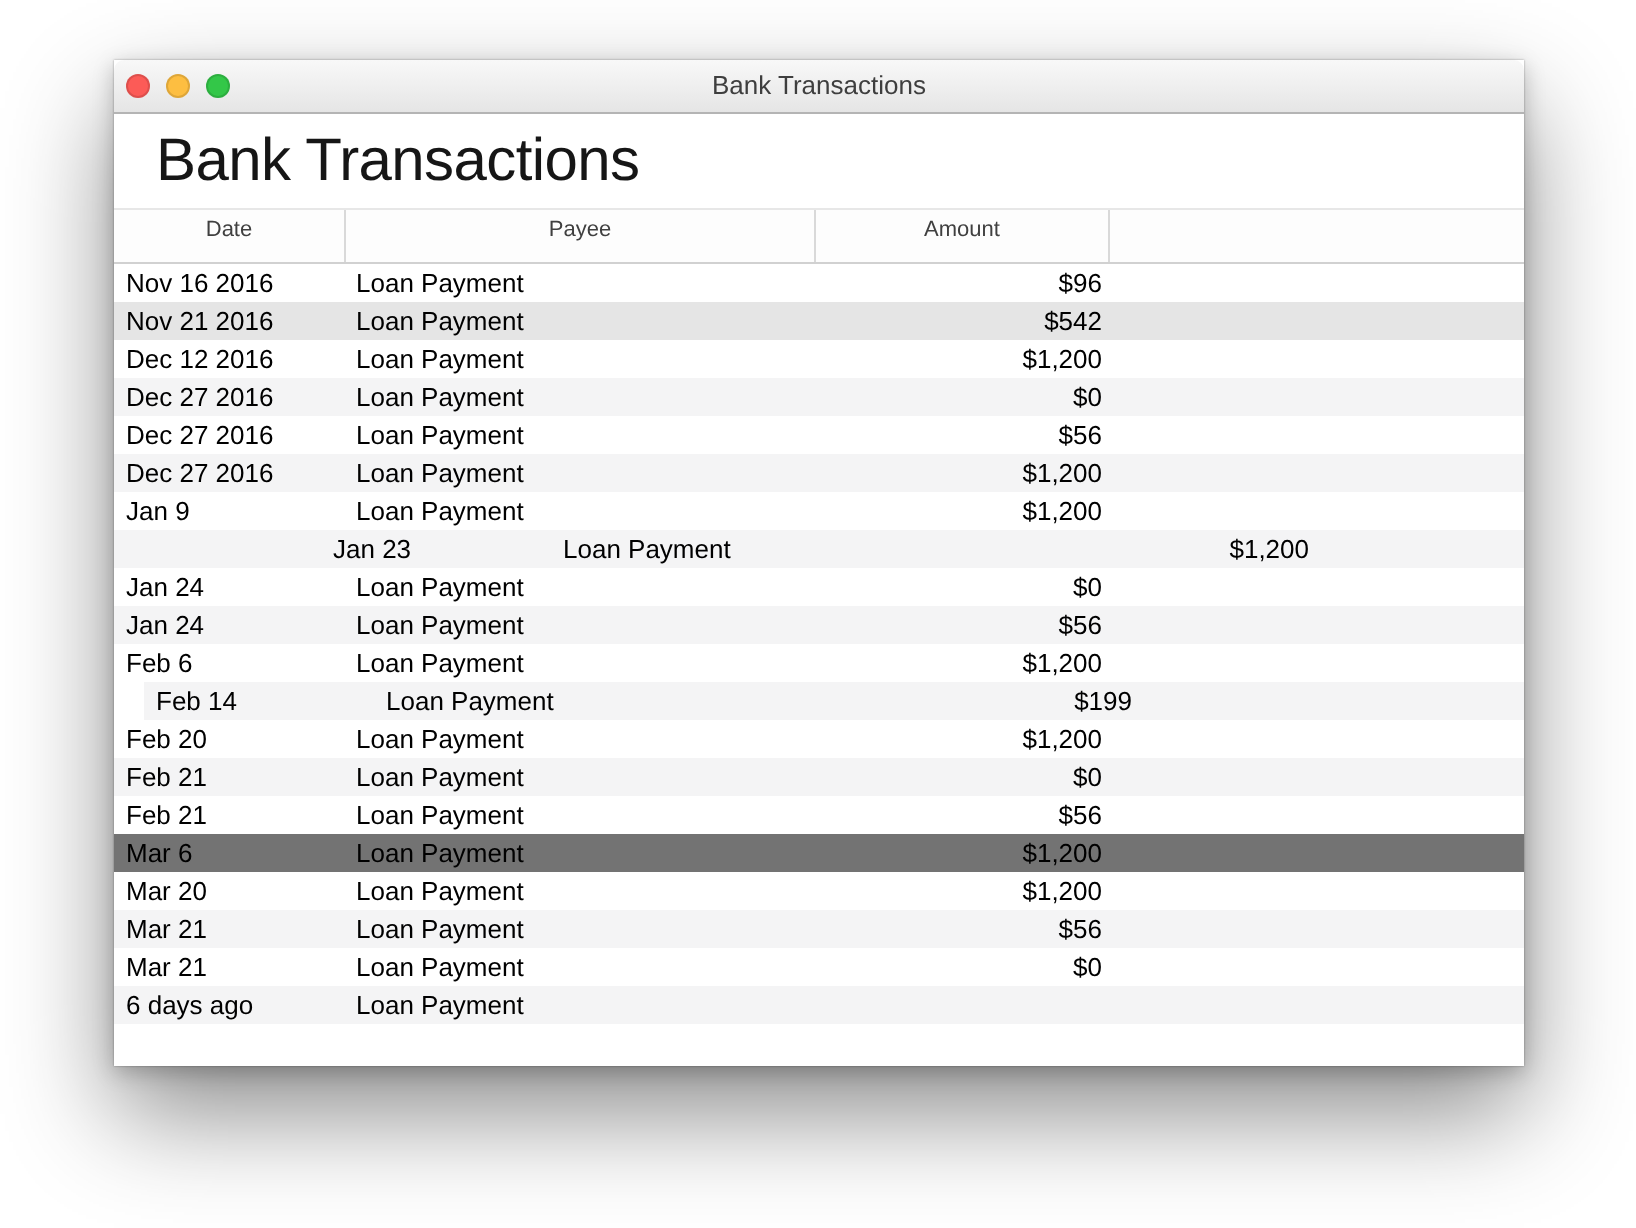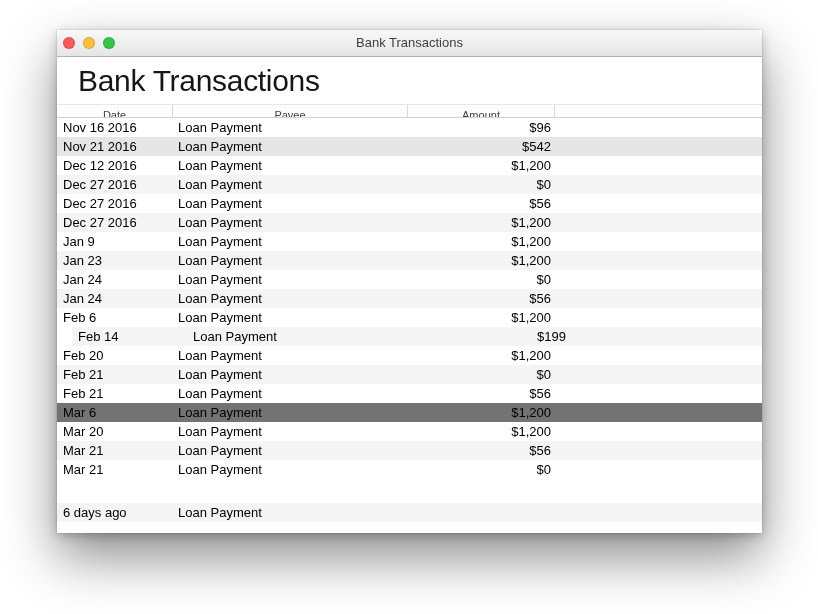--- a/index.html
+++ b/index.html
@@ -73,21 +73,21 @@
   }
   .heading {
     margin: 0;
     font-size: 30px;
     font-weight: 400;
     letter-spacing: -0.3px;
     color: #161616;
   }
   .thead {
     display: flex;
-    height: 14px;
+    height: 28px;
     box-sizing: border-box;
     background: #fdfdfd;
     border-top: 1px solid #e7e7e7;
     border-bottom: 1px solid #d1d1d1;
   }
   .th {
     box-sizing: border-box;
     font-size: 11px;
     color: #404040;
     text-align: center;
@@ -170,21 +170,21 @@
           <div class="tr" style="background: rgb(244, 244, 245);">
     <div class="td td-date">Dec 27 2016</div>
     <div class="td td-payee">Loan Payment</div>
     <div class="td td-amount">$1,200</div>
   </div>
           <div class="tr">
     <div class="td td-date">Jan 9</div>
     <div class="td td-payee">Loan Payment</div>
     <div class="td td-amount">$1,200</div>
   </div>
-          <div class="tr" style="background: rgb(244, 244, 245);">
+          <div class="tr" style="background: rgb(244, 244, 245); justify-content: center;">
     <div class="td td-date">Jan 23</div>
     <div class="td td-payee">Loan Payment</div>
     <div class="td td-amount">$1,200</div>
   </div>
           <div class="tr">
     <div class="td td-date">Jan 24</div>
     <div class="td td-payee">Loan Payment</div>
     <div class="td td-amount">$0</div>
   </div>
           <div class="tr" style="background: rgb(244, 244, 245);">
@@ -230,20 +230,20 @@
           <div class="tr" style="background: rgb(244, 244, 245);">
     <div class="td td-date">Mar 21</div>
     <div class="td td-payee">Loan Payment</div>
     <div class="td td-amount">$56</div>
   </div>
           <div class="tr">
     <div class="td td-date">Mar 21</div>
     <div class="td td-payee">Loan Payment</div>
     <div class="td td-amount">$0</div>
   </div>
-          <div class="tr" style="background: rgb(244, 244, 245); margin-top: 24px;">
+          <div class="tr" style="background: rgb(244, 244, 245);">
     <div class="td td-date">6 days ago</div>
     <div class="td td-payee">Loan Payment</div>
   </div>
         </div>
     </div>
   </div>
 </div>
 
 </body></html>

